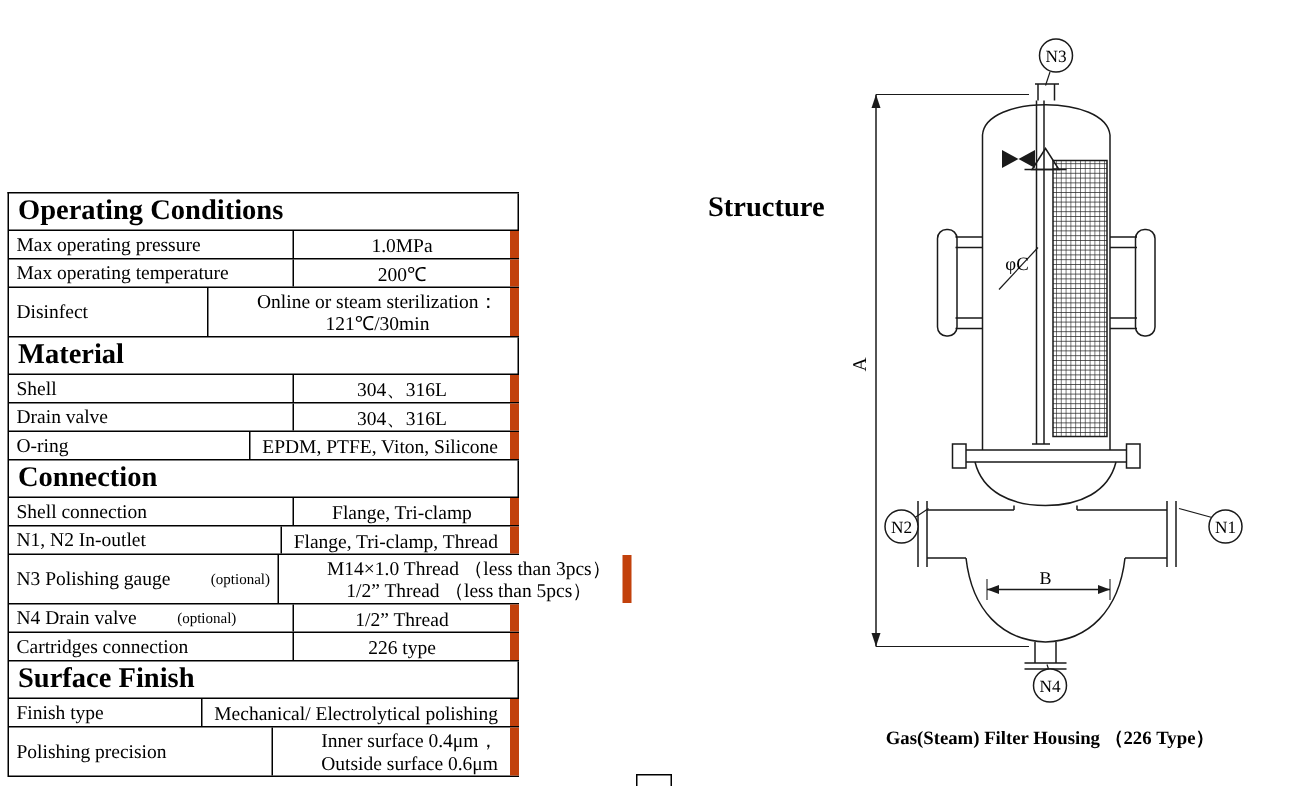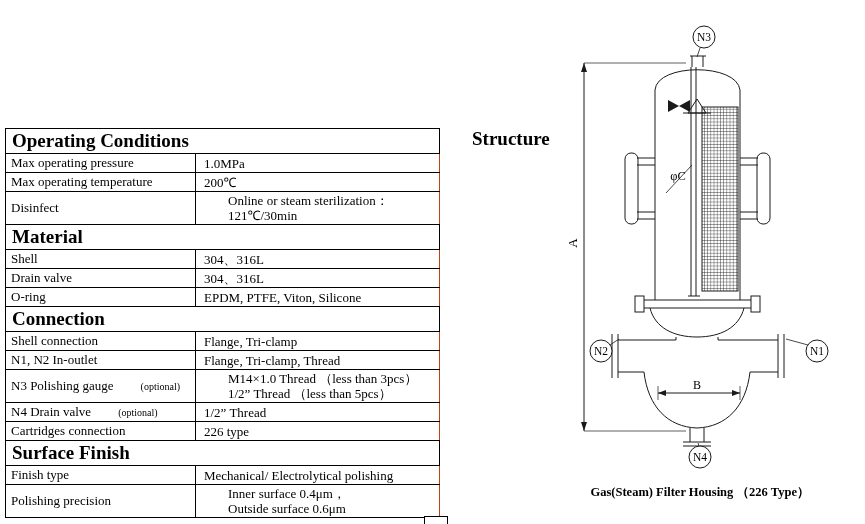--- a/index.html
+++ b/index.html
@@ -4,39 +4,39 @@
 <style>
   * { box-sizing: border-box; }
   html, body { margin: 0; padding: 0; }
   body {
     width: 865px; height: 524px; position: relative;
     background: #ffffff; color: #000;
     font-family: "Liberation Serif", serif;
     overflow: hidden;
   }
   .spec {
-    position: absolute; left: 5px; top: 128px; width: 435px;
+    position: absolute; left: 5px; top: 128px; width: 341px;
     border-top: 1px solid #000; border-left: 1px solid #000;
     background: #fff;
   }
   .thead {
     border-right: 1px solid #000; border-bottom: 1px solid #000;
     font-weight: bold; font-size: 19px; height: 25px; line-height: 22px;
     padding: 1px 6px 0;
   }
   .trow { display: flex; border-bottom: 1px solid #000; }
   .h1 { height: 19px; }
   .h2 { height: 33px; gap: 24px; }
   .tl {
     width: 190px; border-right: 1px solid #000; padding: 0 5px;
     font-size: 13px; display: flex; align-items: center; white-space: nowrap;
   }
   .tv {
-    flex: 1; border-right: 1px solid #c2410c; padding: 0 8px;
-    font-size: 13px; display: flex; flex-direction: column; justify-content: center;
+    flex: 1; border-right: 6px solid #c2410c; padding: 0 8px;
+    font-size: 13px; display: flex; flex-direction: column; justify-content: center; align-items: center;
   }
   .tv div { line-height: 15px; white-space: nowrap; }
   .opt { font-size: 10px; margin-left: 3px; padding-left: 24px; }
   .structure-title { position: absolute; left: 472px; top: 128px; font-weight: bold; font-size: 19px; }
   .caption {
     position: absolute; left: 552px; top: 484px; width: 296px;
     text-align: center; font-weight: bold; font-size: 12.5px; white-space: nowrap;
   }
   .mini-box {
     position: absolute; left: 424px; top: 516px; width: 24px; height: 10px;

